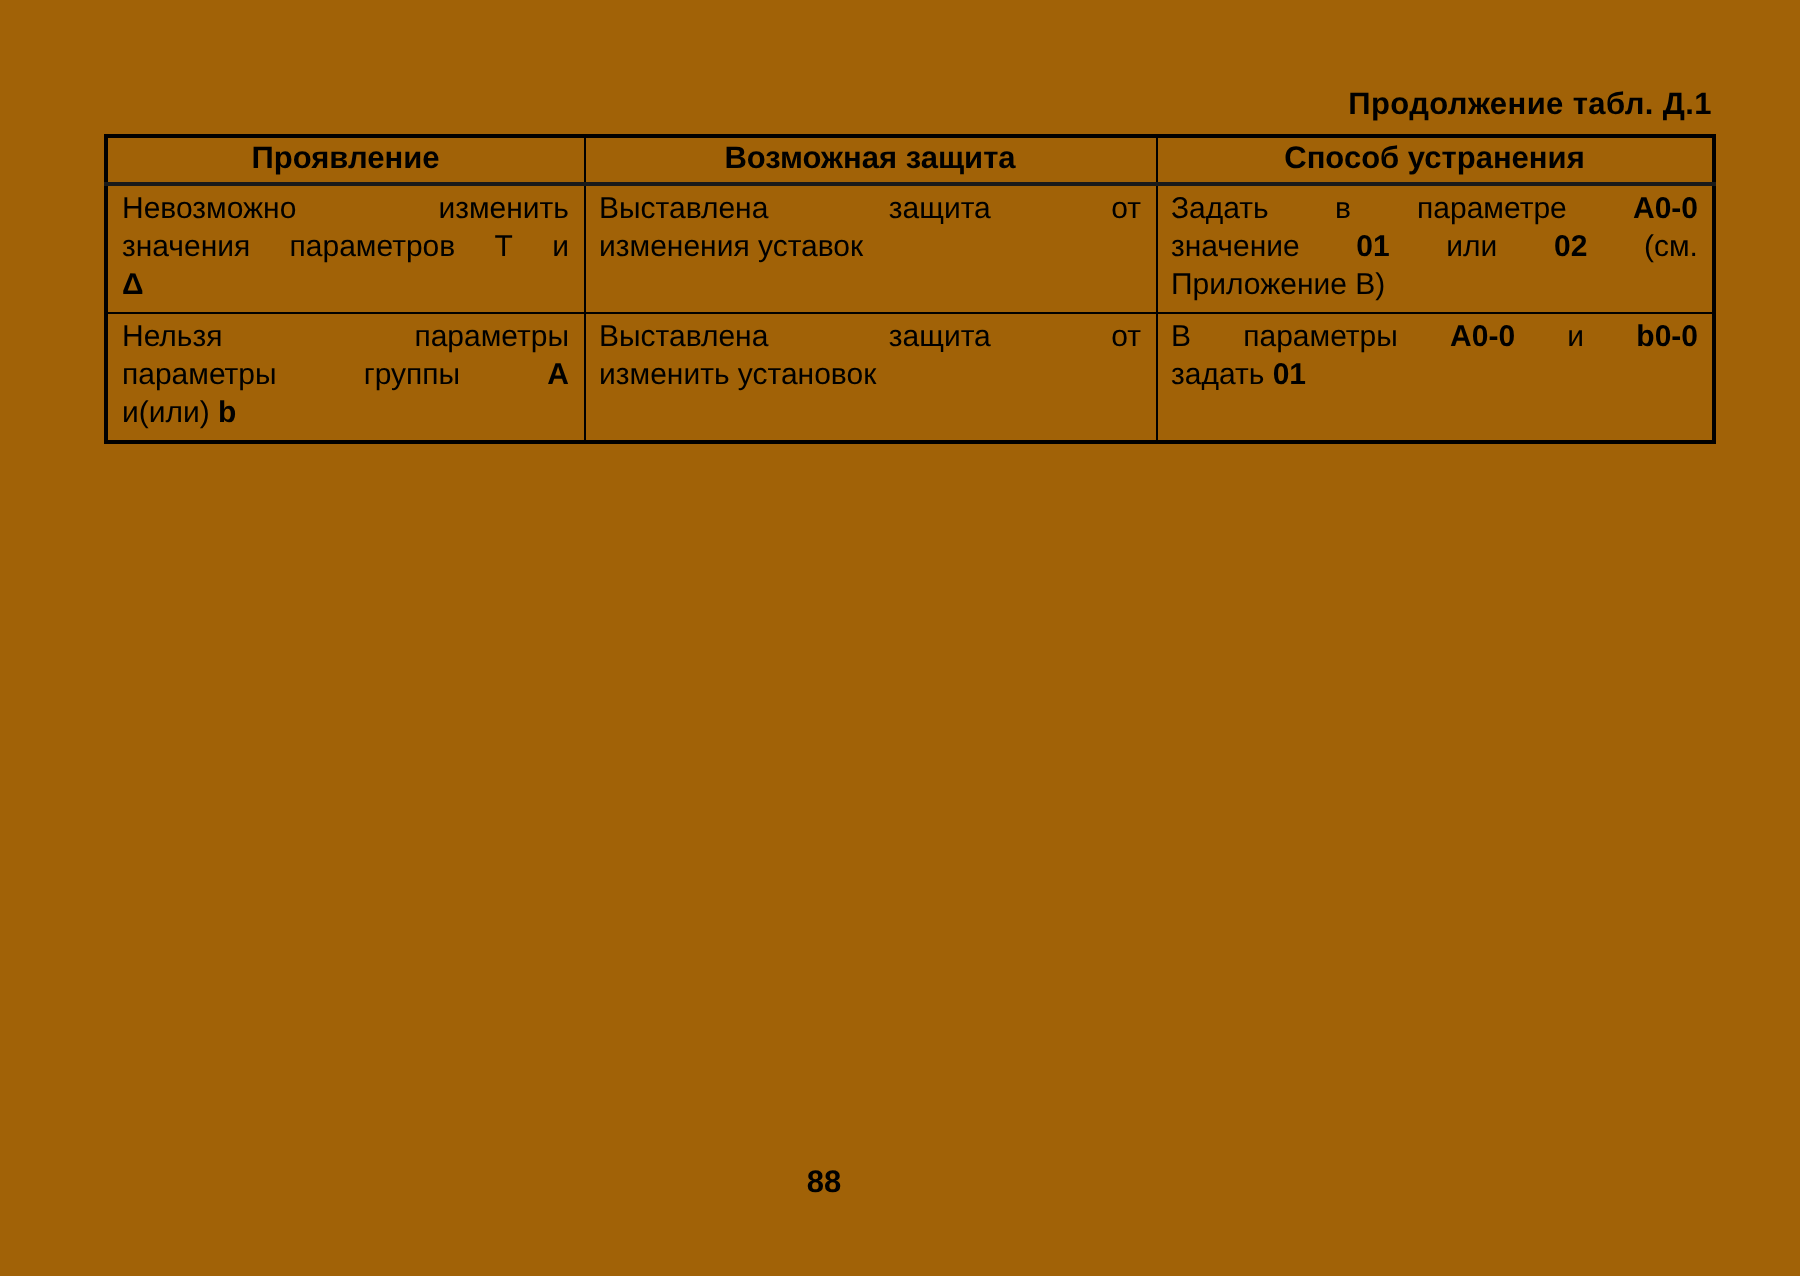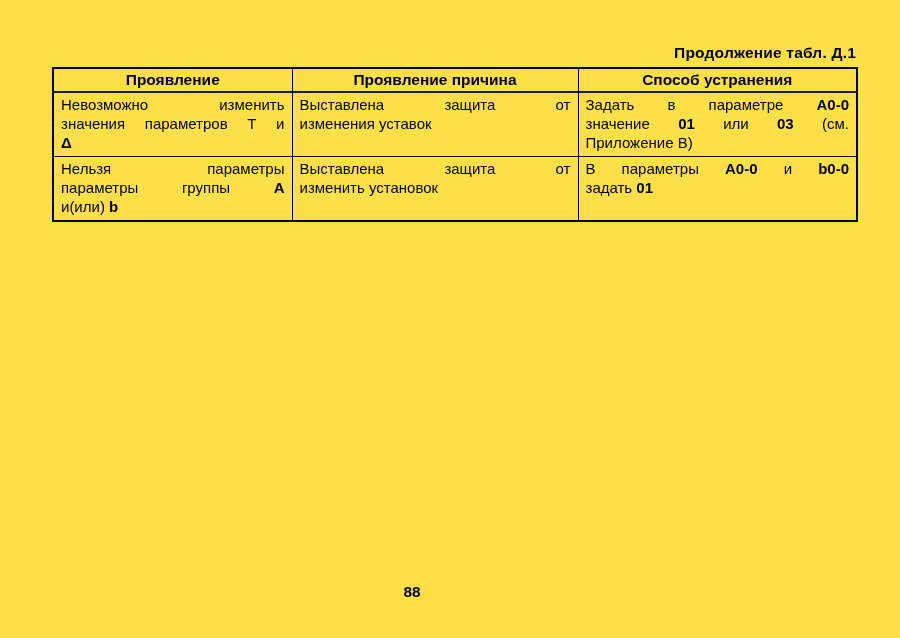--- a/index.html
+++ b/index.html
@@ -1,20 +1,20 @@
 <!DOCTYPE html>
 <html><head>
 <meta charset="utf-8">
 <style>
   html, body { margin: 0; padding: 0; }
   .page {
     position: relative;
     width: 900px;
     height: 638px;
-    background: #fde047;
+    background: #a16207;
     color: #000000;
     font-family: "Liberation Sans", sans-serif;
     overflow: hidden;
   }
   .doc-title {
     position: absolute;
     top: 44px;
     left: 52px;
     width: 804px;
     text-align: right;
@@ -75,38 +75,38 @@
 
   <table class="troubleshoot">
     <colgroup>
       <col style="width:239px">
       <col style="width:286px">
       <col style="width:279px">
     </colgroup>
     <thead>
       <tr>
         <th>Проявление</th>
-        <th>Проявление причина</th>
+        <th>Возможная защита</th>
         <th>Способ устранения</th>
       </tr>
     </thead>
     <tbody>
         <tr>
           <td>
             <div class="line jline"><span>Невозможно изменить</span></div>
             <div class="line jline"><span>значения параметров Т и</span></div>
             <div class="line"><b>Δ</b></div>
           </td>
           <td>
             <div class="line jline"><span>Выставлена защита от</span></div>
             <div class="line"><span>изменения уставок</span></div>
           </td>
           <td>
             <div class="line jline"><span>Задать в параметре </span><b>А0-0</b></div>
-            <div class="line jline"><span>значение </span><b>01</b><span> или </span><b>03</b><span> (см.</span></div>
+            <div class="line jline"><span>значение </span><b>01</b><span> или </span><b>02</b><span> (см.</span></div>
             <div class="line"><span>Приложение В)</span></div>
           </td>
         </tr>
         <tr>
           <td>
             <div class="line jline"><span>Нельзя параметры</span></div>
             <div class="line jline"><span>параметры группы </span><b>А</b></div>
             <div class="line"><span>и(или) </span><b>b</b></div>
           </td>
           <td>

